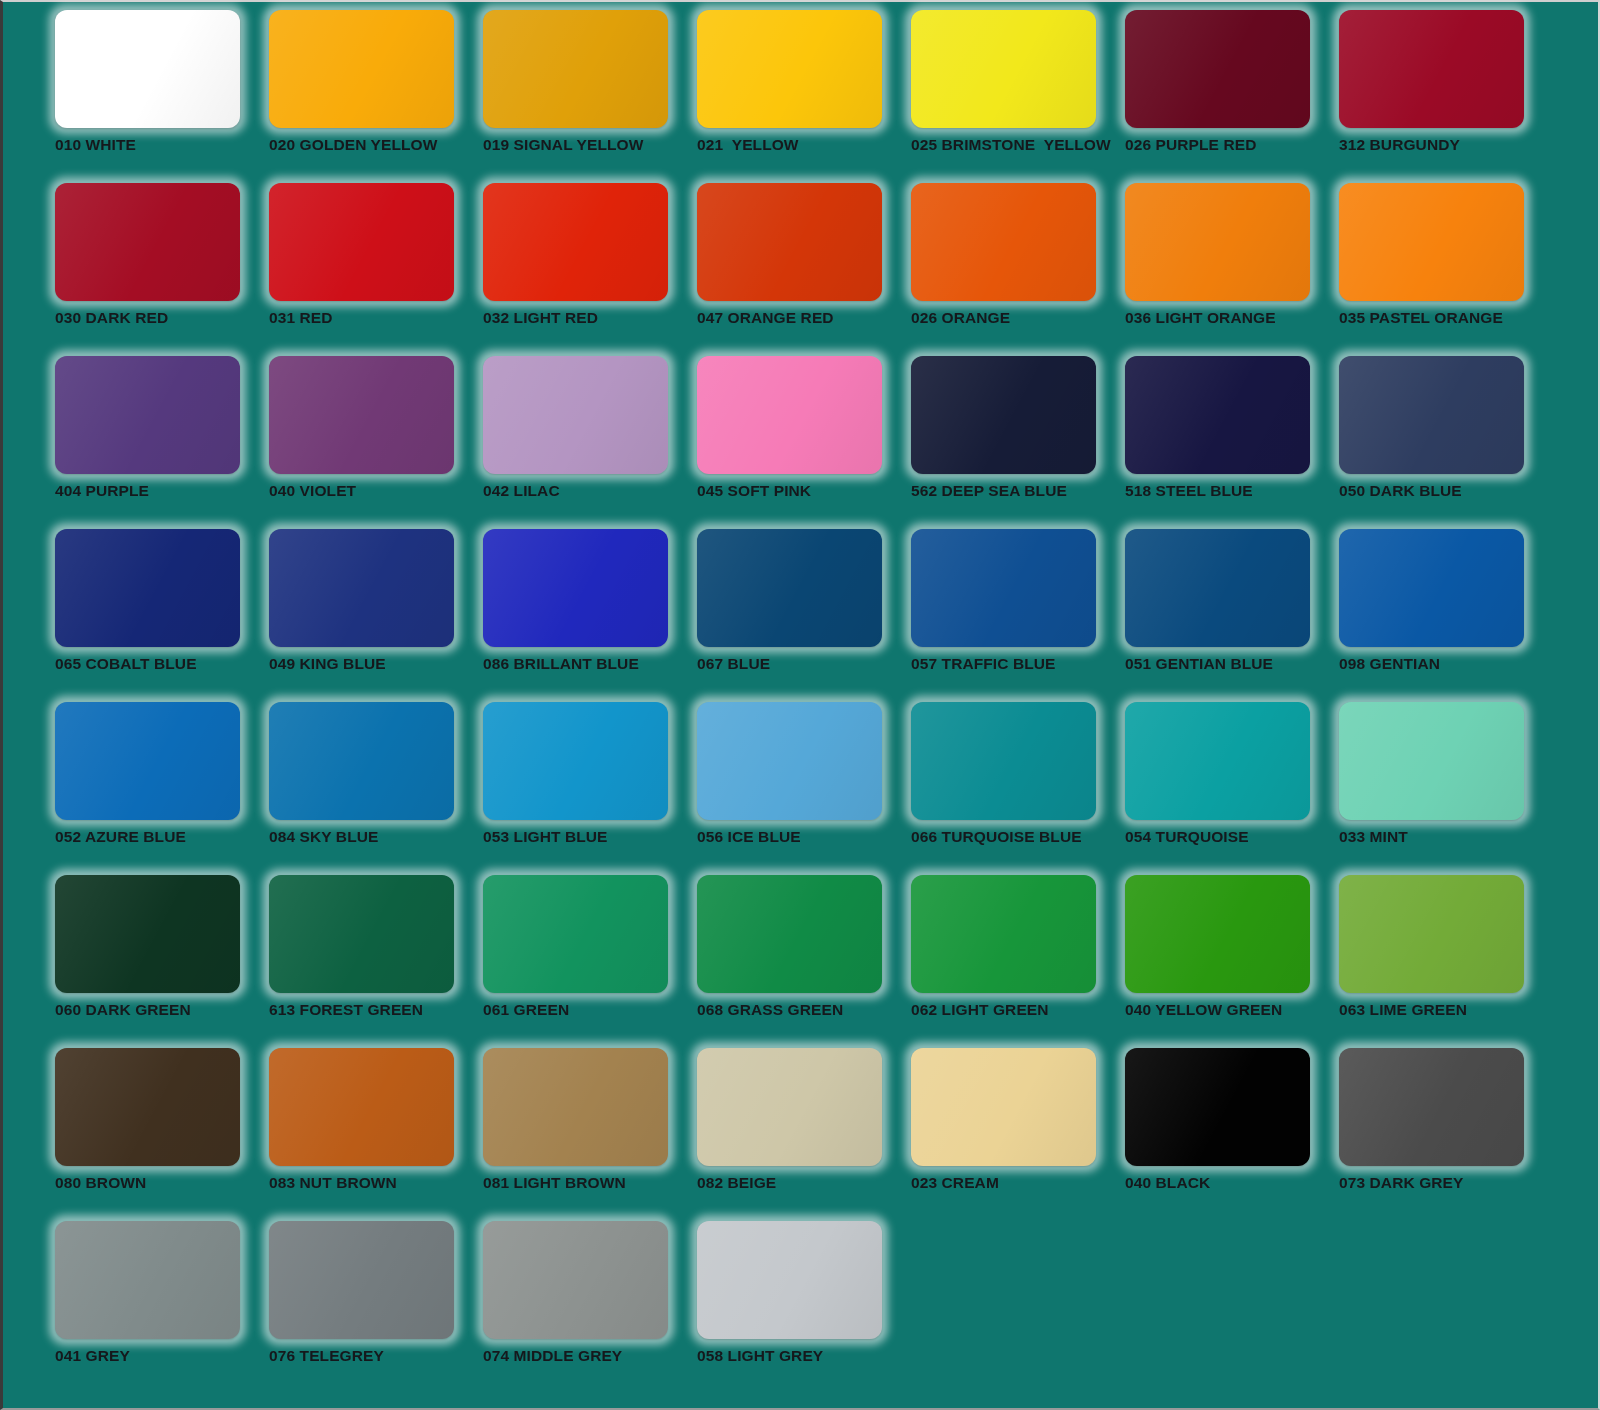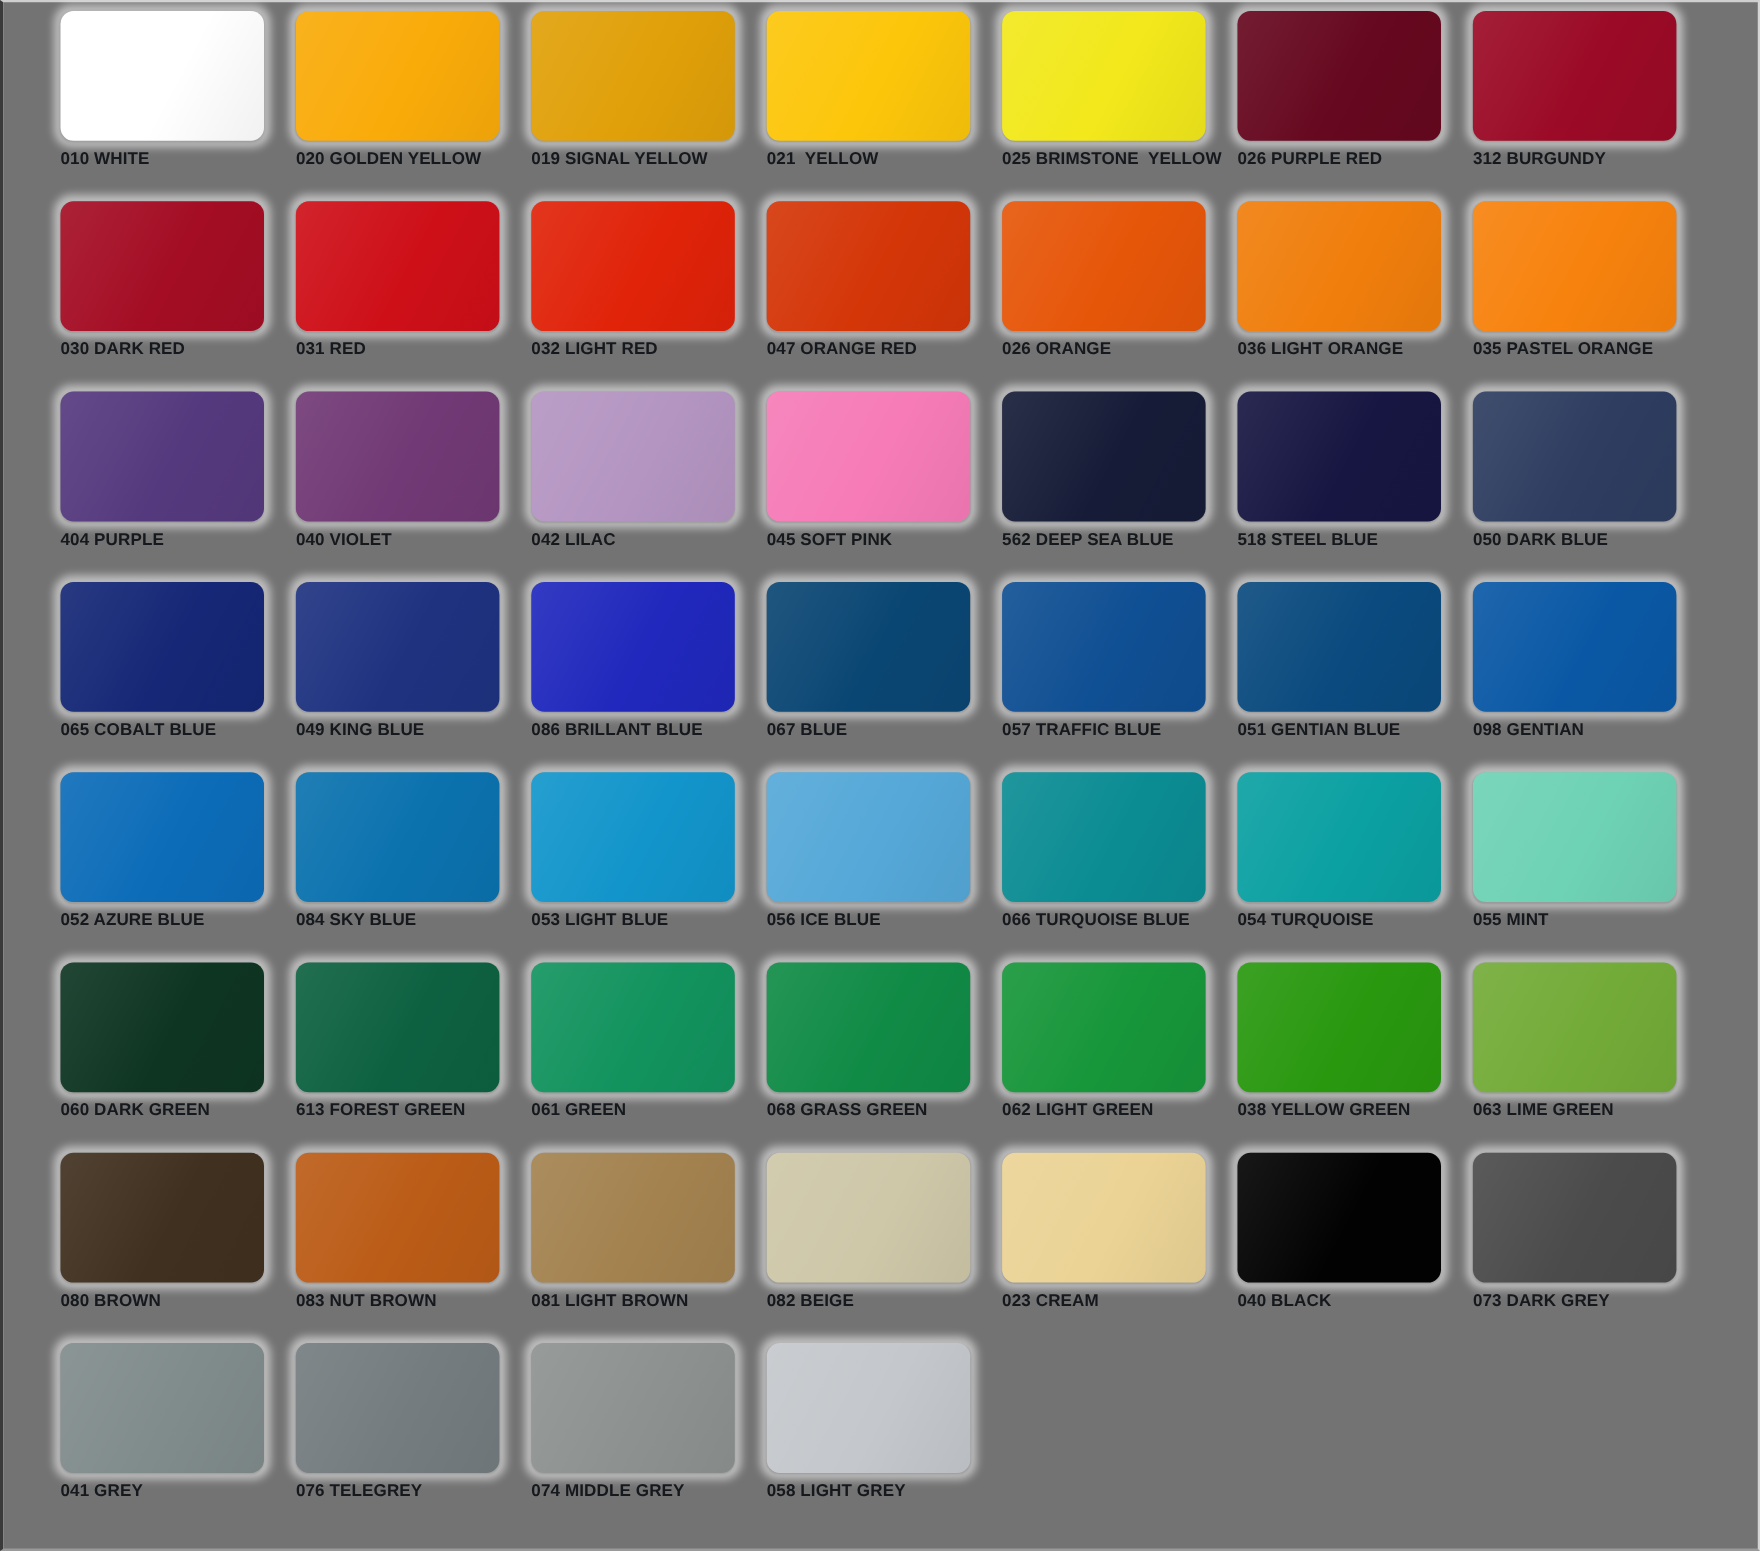--- a/index.html
+++ b/index.html
@@ -24,21 +24,21 @@
     border-right: 2px solid #d6d6d6;
     border-bottom: 2px solid #9a9a9a;
   }
   
   #page-sheet {
     position: absolute;
     left: 0;
     top: 0;
     right: 0;
     bottom: 0;
-    background: #737373;
+    background: #0f766e;
   }
   #swatch-grid {
     position: absolute;
     left: 52px;
     top: 8px;
     width: 1490px;
     display: grid;
     grid-template-columns: repeat(7, 214px);
     grid-auto-rows: 173px;
     column-gap: 0px;
@@ -230,21 +230,21 @@
         <div class="swatch-cell">
           <div class="swatch-chip" style="background: rgb(11, 140, 147);"></div>
           <div class="swatch-label">066 TURQUOISE BLUE</div>
         </div>
         <div class="swatch-cell">
           <div class="swatch-chip" style="background: rgb(11, 160, 162);"></div>
           <div class="swatch-label">054 TURQUOISE</div>
         </div>
         <div class="swatch-cell">
           <div class="swatch-chip" style="background: rgb(110, 210, 180);"></div>
-          <div class="swatch-label">055 MINT</div>
+          <div class="swatch-label">033 MINT</div>
         </div>
         <div class="swatch-cell">
           <div class="swatch-chip" style="background: rgb(14, 53, 34);"></div>
           <div class="swatch-label">060 DARK GREEN</div>
         </div>
         <div class="swatch-cell">
           <div class="swatch-chip" style="background: rgb(13, 97, 65);"></div>
           <div class="swatch-label">613 FOREST GREEN</div>
         </div>
         <div class="swatch-cell">
@@ -254,21 +254,21 @@
         <div class="swatch-cell">
           <div class="swatch-chip" style="background: rgb(16, 139, 70);"></div>
           <div class="swatch-label">068 GRASS GREEN</div>
         </div>
         <div class="swatch-cell">
           <div class="swatch-chip" style="background: rgb(23, 150, 58);"></div>
           <div class="swatch-label">062 LIGHT GREEN</div>
         </div>
         <div class="swatch-cell">
           <div class="swatch-chip" style="background: rgb(41, 152, 15);"></div>
-          <div class="swatch-label">038 YELLOW GREEN</div>
+          <div class="swatch-label">040 YELLOW GREEN</div>
         </div>
         <div class="swatch-cell">
           <div class="swatch-chip" style="background: rgb(115, 171, 56);"></div>
           <div class="swatch-label">063 LIME GREEN</div>
         </div>
         <div class="swatch-cell">
           <div class="swatch-chip" style="background: rgb(64, 48, 31);"></div>
           <div class="swatch-label">080 BROWN</div>
         </div>
         <div class="swatch-cell">

